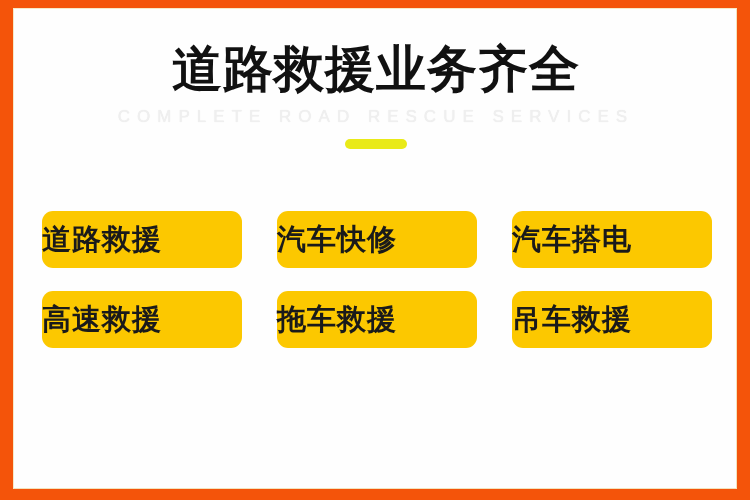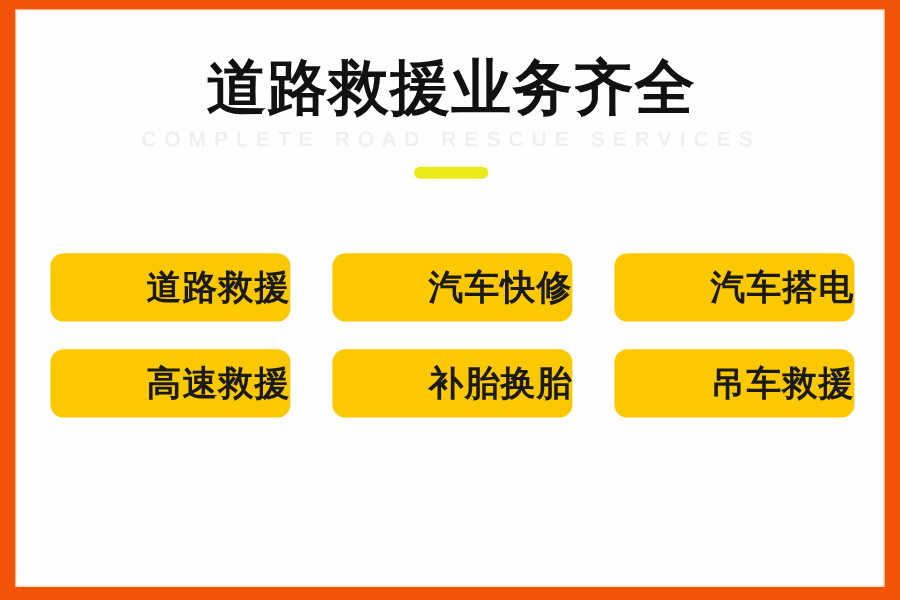--- a/index.html
+++ b/index.html
@@ -44,21 +44,21 @@
     position: absolute;
     left: 0;
     top: 0;
     width: 724px;
     text-align: center;
   }
 
   .title {
     margin: 0;
     padding-top: 36px;
-    font-family: Liberation Serif, serif;
+    font-family: Liberation Mono, monospace;
     font-size: 50px;
     font-weight: bold;
     line-height: 1.12;
     color: #111111;
     letter-spacing: 1px;
     white-space: nowrap;
   }
 
   .subtitle {
     margin: 0;
@@ -96,21 +96,21 @@
     grid-auto-rows: 57px;
     column-gap: 35px;
     row-gap: 23px;
   }
 
   .chip {
     background: #fcc800;
     border-radius: 11px;
     display: flex;
     align-items: center;
-    justify-content: flex-end;
+    justify-content: flex-start;
     box-sizing: border-box;
     user-select: none;
   }
 
   .chip-label {
     font-family: "DejaVu Sans", "Liberation Sans", sans-serif;
     font-size: 29px;
     font-weight: bold;
     color: #1a1a1a;
     letter-spacing: 1px;
@@ -139,21 +139,21 @@
       <div class="chip">
         <span class="chip-label">汽车快修</span>
       </div>
       <div class="chip">
         <span class="chip-label">汽车搭电</span>
       </div>
       <div class="chip">
         <span class="chip-label">高速救援</span>
       </div>
       <div class="chip">
-        <span class="chip-label">补胎换胎</span>
+        <span class="chip-label">拖车救援</span>
       </div>
       <div class="chip">
         <span class="chip-label">吊车救援</span>
       </div>
     </div>
 
   </div>
 </div>
 
 </body></html>

